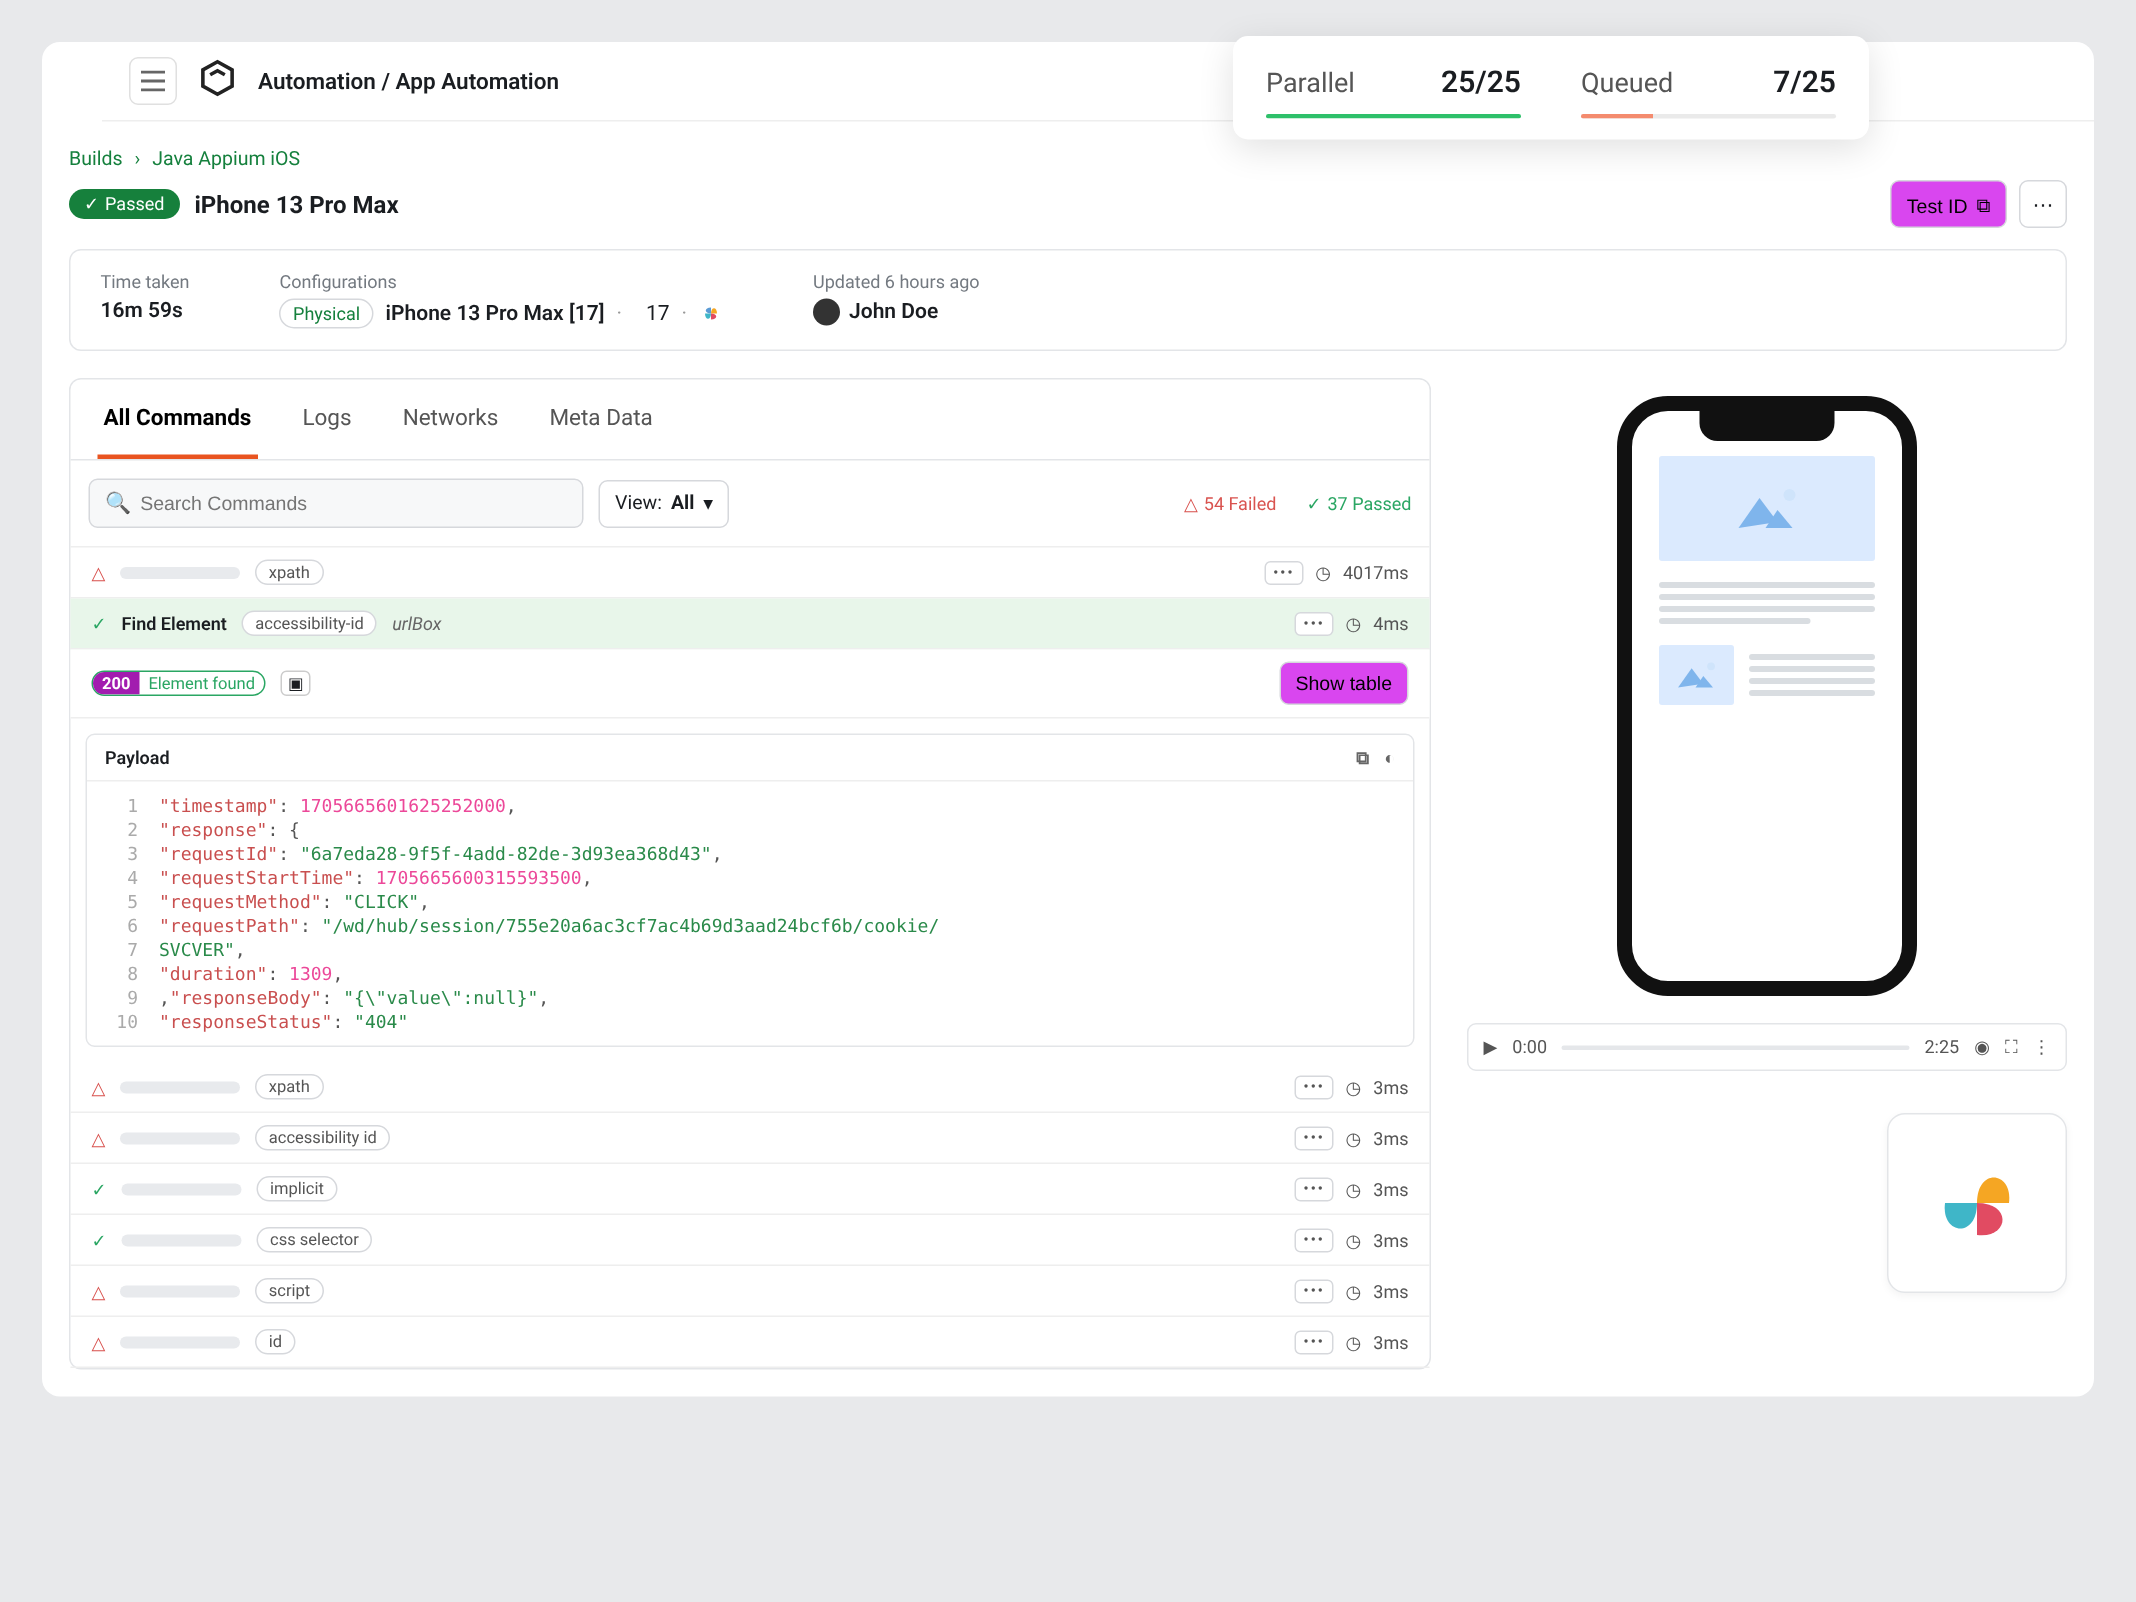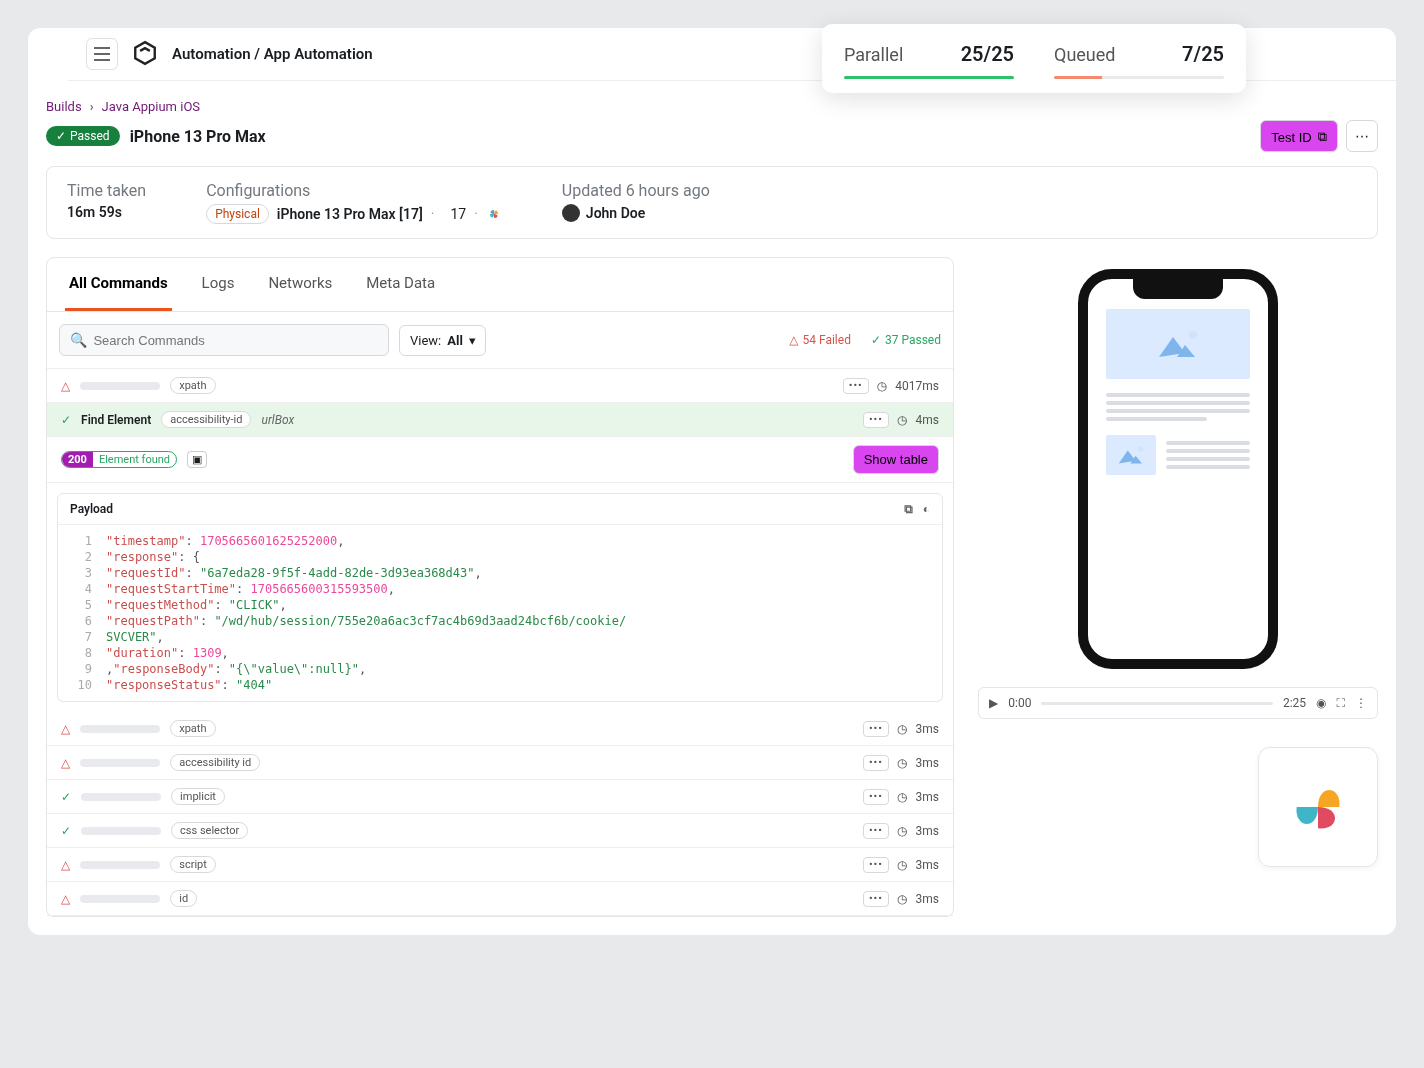--- a/index.html
+++ b/index.html
@@ -10,35 +10,35 @@
 .logo svg { width: 26px; height: 26px; }
 .top-title { font-weight: 600; font-size: 15px; }
 .stats-card { position: absolute; top: -4px; right: 150px; background: #fff; border-radius: 10px; box-shadow: 0 6px 24px rgba(0,0,0,.12); padding: 18px 22px 14px; display: flex; gap: 40px; z-index: 10; align-items: center; }
 .stat { min-width: 170px; }
 .stat-row { display: flex; justify-content: space-between; align-items: baseline; }
 .stat-label { color: #555; font-size: 18px; }
 .stat-val { font-size: 20px; font-weight: 600; }
 .stat-bar { height: 3px; background: #eaeaea; margin-top: 10px; border-radius: 2px; overflow: hidden; }
 .stat-fill { height: 100%; }
 .content { padding: 18px; }
-.breadcrumb { display: flex; align-items: center; gap: 8px; color: #701a75; font-size: 13px; margin-bottom: 6px; }
+.breadcrumb { display: flex; align-items: center; gap: 8px; color: #15803d; font-size: 13px; margin-bottom: 6px; }
 .breadcrumb a { cursor: pointer; }
 .titlebar { display: flex; justify-content: space-between; align-items: center; margin-bottom: 14px; }
 .title-left { display: flex; align-items: center; gap: 10px; }
 .badge-pass { background: #16803c; color: #fff; border-radius: 14px; padding: 3px 10px; font-size: 12px; display: inline-flex; align-items: center; gap: 4px; }
 .page-title { font-weight: 700; font-size: 16px; }
 .title-right { display: flex; gap: 8px; }
 .btn-outline { border: 1px solid #d6d8dc; background: #d946ef; border-radius: 6px; padding: 6px 10px; font-size: 13px; cursor: pointer; display: inline-flex; align-items: flex-end; gap: 6px; }
 .icon-btn { width: 32px; height: 32px; border: 1px solid #d6d8dc; background: #fff; border-radius: 6px; display: flex; align-items: center; justify-content: center; cursor: pointer; }
 .info-card { border: 1px solid #e3e5e8; border-radius: 8px; padding: 14px 20px; display: flex; gap: 60px; margin-bottom: 18px; }
 .info-block { display: flex; flex-direction: column; gap: 4px; }
-.info-label { color: #737980; font-size: 16px; }
+.info-label { color: #737980; font-size: 12px; }
 .info-value { font-weight: 600; }
 .config-row { display: flex; align-items: center; gap: 8px; }
-.chip { border: 1px solid #d6d8dc; border-radius: 12px; padding: 2px 8px; font-size: 12px; color: #c2410c; }
+.chip { border: 1px solid #d6d8dc; border-radius: 12px; padding: 2px 8px; font-size: 12px; color: #15803d; }
 .dot { color: #999; }
 .user-row { display: flex; align-items: center; gap: 6px; }
 .avatar { width: 18px; height: 18px; border-radius: 50%; background: #333; display: inline-block; }
 .main-grid { display: flex; gap: 24px; }
 .left-col { flex: 1; border: 1px solid #e3e5e8; border-radius: 8px; }
 .right-col { width: 400px; display: flex; flex-direction: column; align-items: center; }
 .tabs { display: flex; border-bottom: 1px solid #e3e5e8; padding: 0 18px; gap: 26px; }
 .tab { padding: 16px 4px; font-size: 15px; color: #555; cursor: pointer; border-bottom: 3px solid transparent; }
 .tab.active { font-weight: 700; color: #000; border-bottom-color: #e95420; }
 .filterbar { display: flex; align-items: center; padding: 12px; gap: 10px; border-bottom: 1px solid #eee; }

